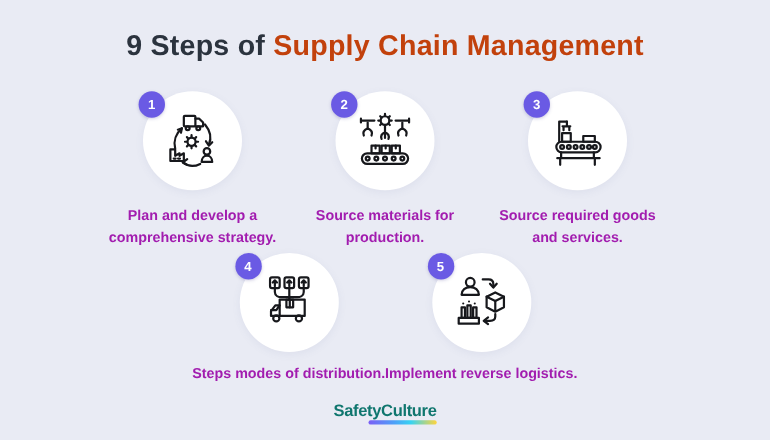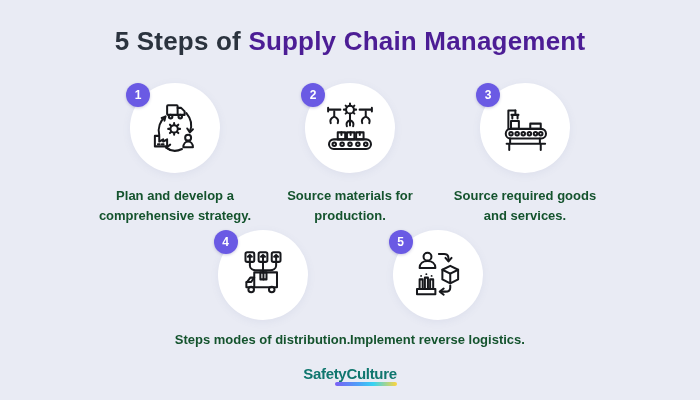--- a/index.html
+++ b/index.html
@@ -13,21 +13,21 @@
   .title{
     margin:0;
     padding-top:26px;
     text-align:center;
     font-size:26px;
     font-weight:bold;
     letter-spacing:0.2px;
     color:#2b333e;
     line-height:1.2;
   }
-  .title .highlight{color:#4c1d95;}
+  .title .highlight{color:#c2410c;}
   .row{
     display:flex;
     justify-content:center;
     align-items:flex-start;
   }
   .row1{margin-top:26px;}
   .row2{margin-top:5px;}
   .step{
     width:175px;
     display:flex;
@@ -57,21 +57,21 @@
     align-items:center;
     justify-content:center;
     box-shadow:0 1px 3px rgba(60,50,140,0.25);
   }
   .caption{
     margin-top:13px;
     text-align:center;
     font-size:13px;
     font-weight:bold;
     line-height:1.5;
-    color:#14532d;
+    color:#a21caf;
   }
   .step.s1 .caption{max-width:180px;}
   .step.s2 .caption{max-width:135px;text-align:center;}
   .step.s3 .caption{max-width:150px;}
   .step.s4 .caption,.step.s5 .caption{white-space:nowrap;margin-top:10px;}
   .icon svg{display:block;}
   .footer{
     margin-top:15px;
     display:flex;
     justify-content:center;
@@ -89,21 +89,21 @@
     width:62px;height:3.5px;
     border-radius:2px;
     background:linear-gradient(90deg,#7b5ff5 0%,#4da1f8 38%,#37d3f2 62%,#ffd43c 100%);
   }
 </style>
 </head>
 <body>
 
 <div class="canvas">
 
-  <h1 class="title"><span>5 Steps of </span><span class="highlight">Supply Chain Management</span></h1>
+  <h1 class="title"><span>9 Steps of </span><span class="highlight">Supply Chain Management</span></h1>
 
   <div class="row row1">
 
     <div class="step s1">
       <div class="circle-wrap">
         <div class="circle">
           <span class="icon">
             <svg width="56" height="56" viewBox="0 0 64 64" fill="none" stroke="#17181c" stroke-width="2.3" stroke-linecap="round" stroke-linejoin="round">
               <rect x="23" y="6" width="12" height="11" rx="1"></rect>
               <path d="M35 9h4l4 4v4h-8"></path>

